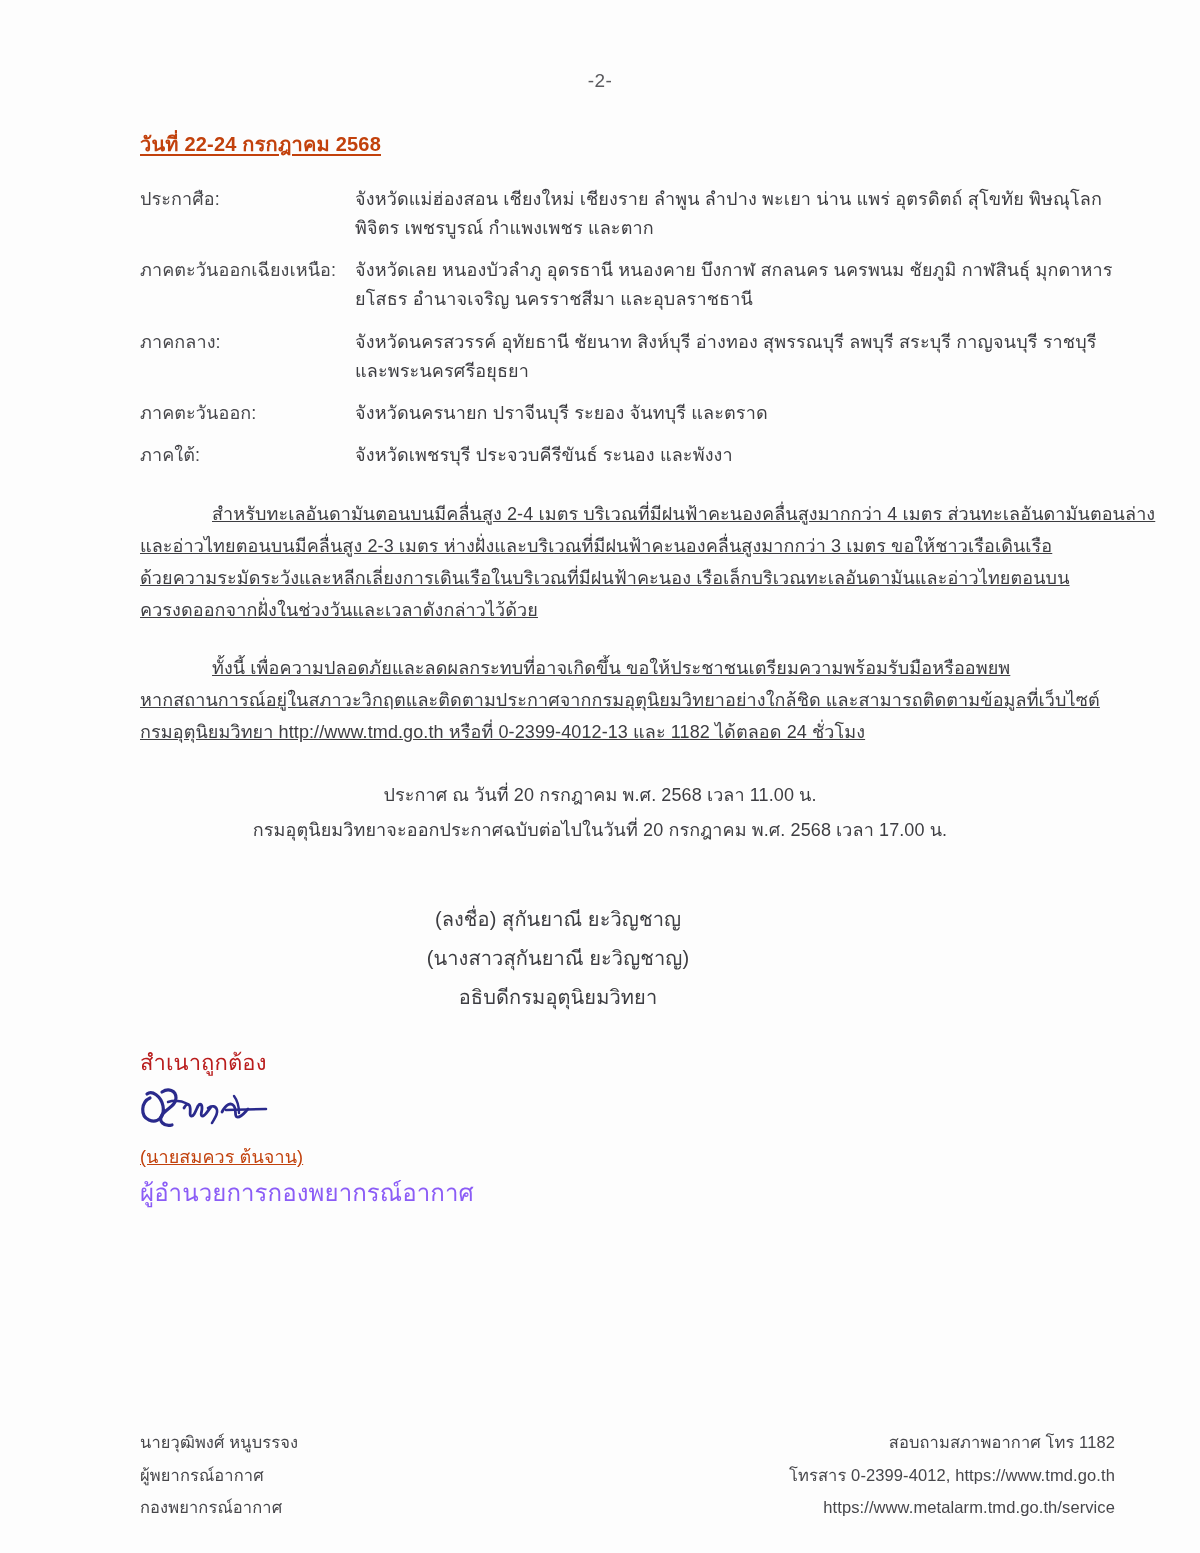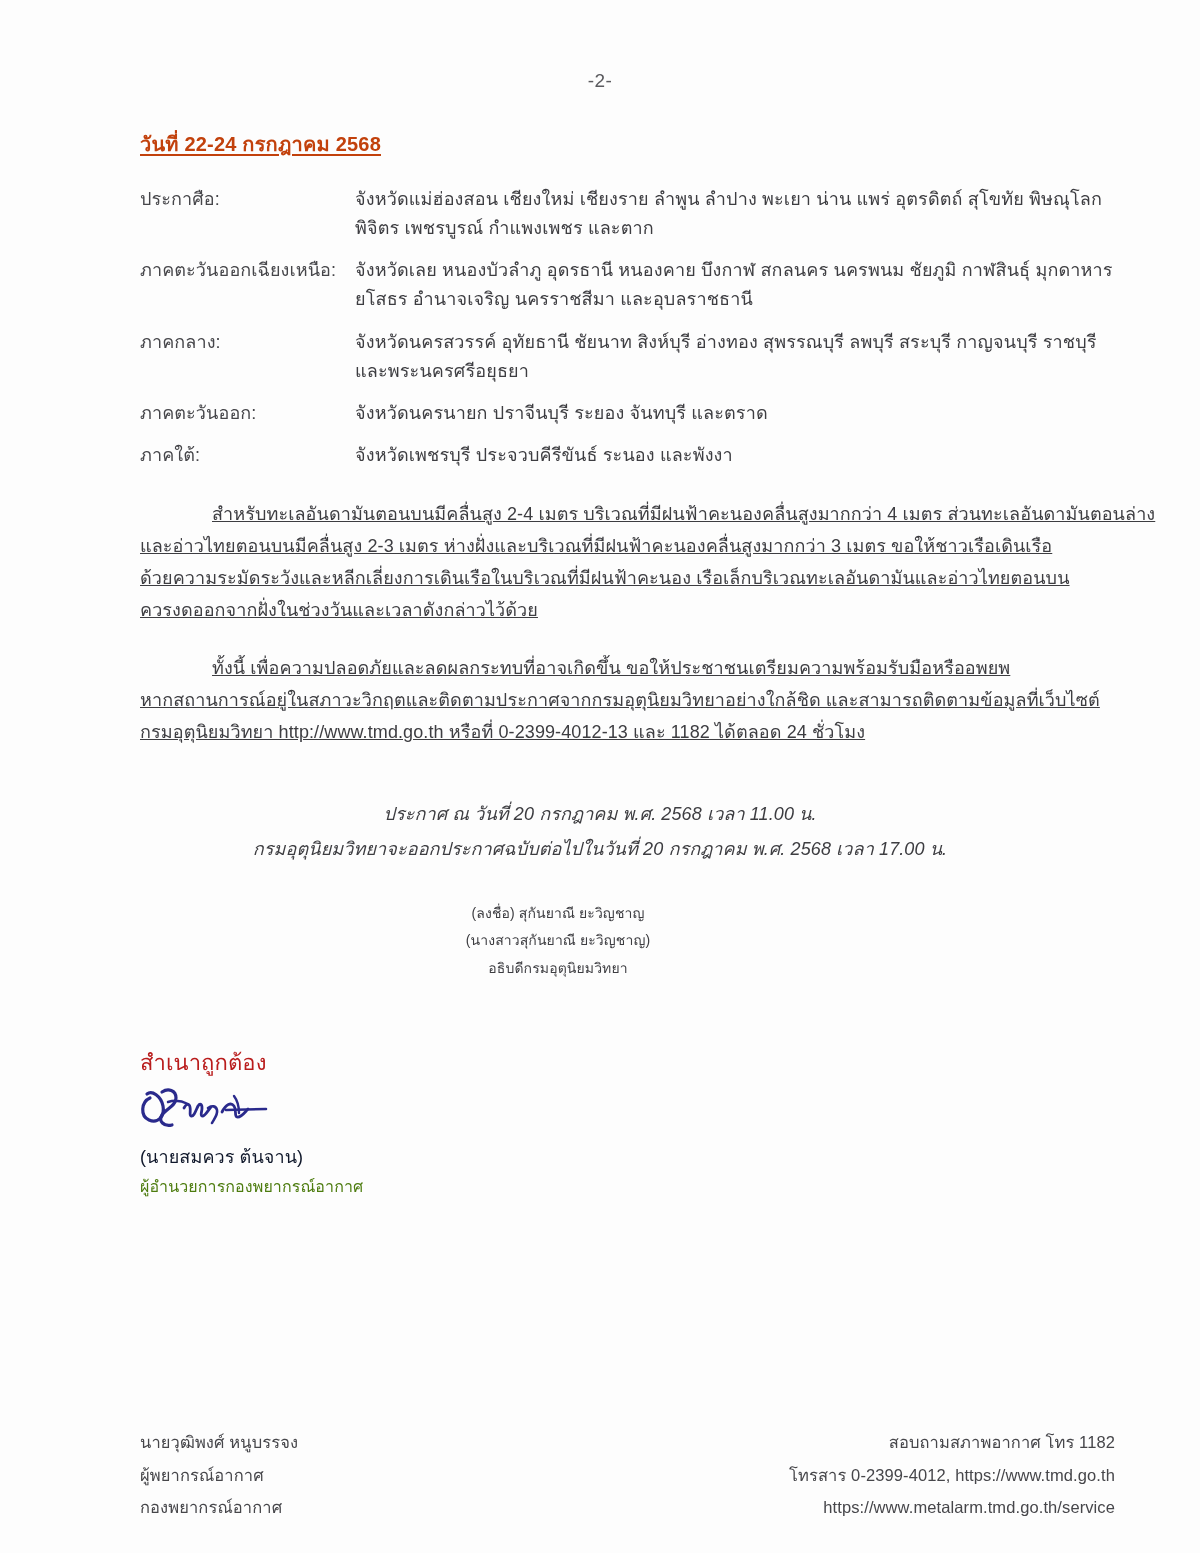--- a/index.html
+++ b/index.html
@@ -114,21 +114,21 @@
     letter-spacing: 0.1px;
   }
   .announce .line { display: block; }
 
   
   .signature-block {
     position: absolute;
     left: 0;
     width: 1116px;
     text-align: center;
-    font-size: 14px;
+    font-size: 20px;
     line-height: 1.95;
     color: #3d3d41;
     letter-spacing: 0.1px;
   }
   .signature-block .line { display: block; }
 
   
   .cert-block {
     position: absolute;
     left: 140px;
@@ -139,27 +139,28 @@
     color: #b91c1c;
     line-height: 1.6;
     letter-spacing: 0.1px;
   }
   .cert-sign-svg {
     display: block;
     margin: 2px 0 2px -2px;
   }
   .cert-name {
     font-size: 18px;
-    color: #0f172a;
+    color: #c2410c;
     line-height: 1.7;
     letter-spacing: 0.1px;
+    text-decoration: underline;
   }
   .cert-position {
-    font-size: 16px;
-    color: #4d7c0f;
+    font-size: 24px;
+    color: #8b5cf6;
     line-height: 1.7;
     letter-spacing: 0.1px;
   }
 
   
   .footer {
     position: absolute;
     left: 140px;
     right: 85px;
     bottom: 30px;
@@ -245,21 +246,21 @@
     </p>
 
     <p class="para">
       <span class="line indent">ทั้งนี้ เพื่อความปลอดภัยและลดผลกระทบที่อาจเกิดขึ้น ขอให้ประชาชนเตรียมความพร้อมรับมือหรืออพยพ</span>
       <span class="line">หากสถานการณ์อยู่ในสภาวะวิกฤตและติดตามประกาศจากกรมอุตุนิยมวิทยาอย่างใกล้ชิด และสามารถติดตามข้อมูลที่เว็บไซต์</span>
       <span class="line">กรมอุตุนิยมวิทยา http://www.tmd.go.th หรือที่ 0-2399-4012-13 และ 1182 ได้ตลอด 24 ชั่วโมง</span>
     </p>
 
   </div>
 
-  <div class="announce" style="top: 797px; font-style: italic;">
+  <div class="announce" style="top: 778px;">
     <span class="line">ประกาศ ณ วันที่ 20 กรกฎาคม พ.ศ. 2568 เวลา 11.00 น.</span>
     <span class="line">กรมอุตุนิยมวิทยาจะออกประกาศฉบับต่อไปในวันที่ 20 กรกฎาคม พ.ศ. 2568 เวลา 17.00 น.</span>
   </div>
 
   <div class="signature-block" style="top: 900px;">
     <span class="line">(ลงชื่อ) สุกันยาณี ยะวิญชาญ</span>
     <span class="line">(นางสาวสุกันยาณี ยะวิญชาญ)</span>
     <span class="line">อธิบดีกรมอุตุนิยมวิทยา</span>
   </div>
 

